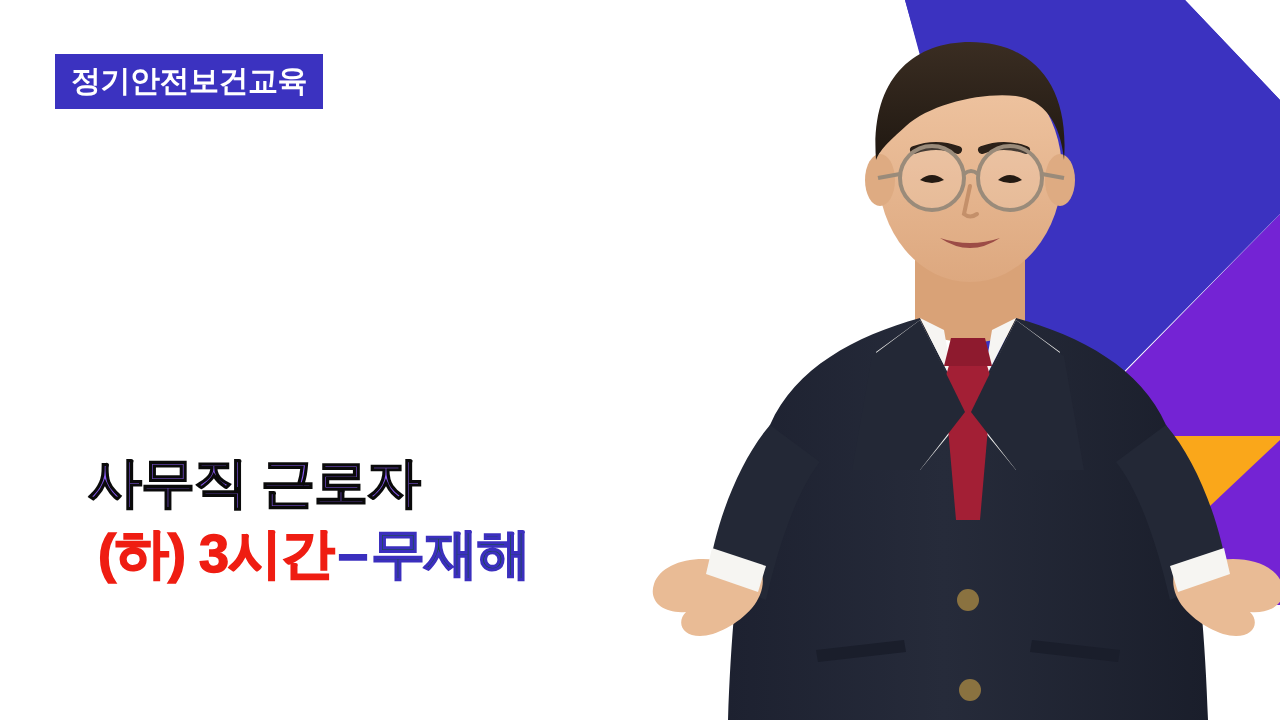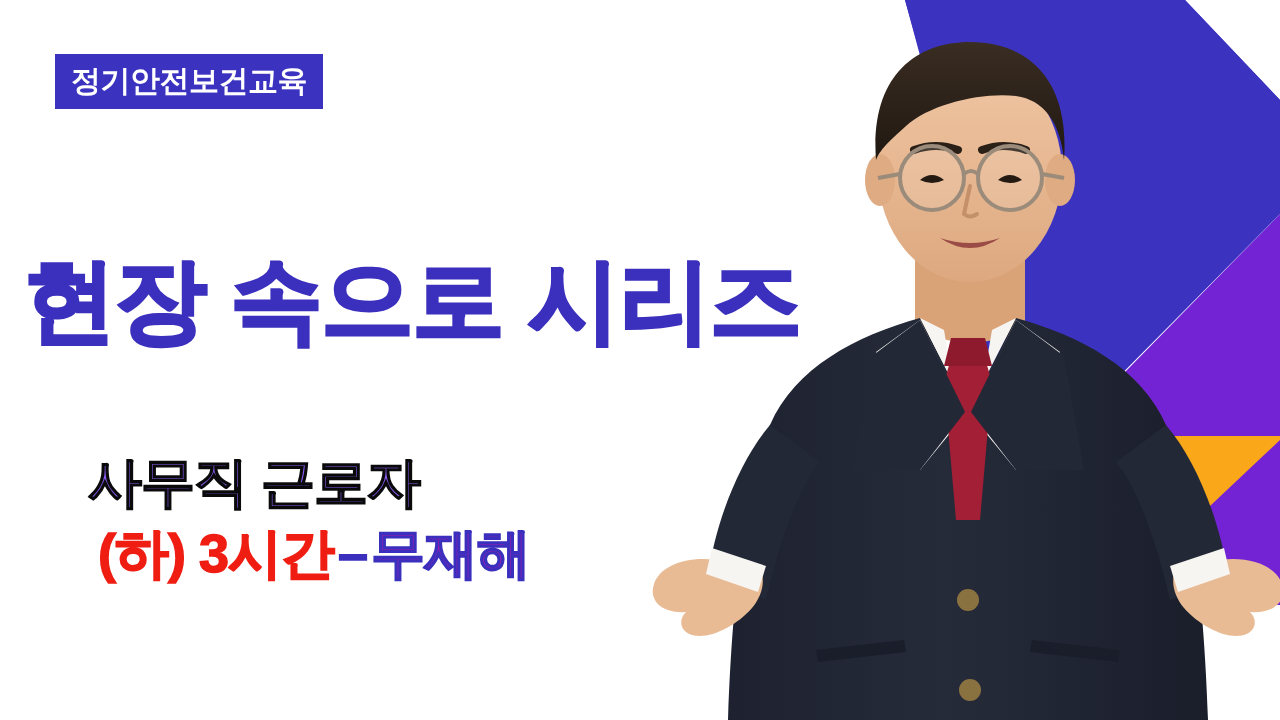--- a/index.html
+++ b/index.html
@@ -119,21 +119,21 @@
     color: #ef1d12;
     text-align: right;
     -webkit-text-stroke: 1.5px #ef1d12;
   }
   .subtitle-line-2 .seg-dash {
     color: #3b2fbe;
     -webkit-text-stroke: 1.5px #3b2fbe;
     padding: 0 4px;
   }
   .subtitle-line-2 .seg-blue {
-    color: #a21caf;
+    color: #14532d;
     -webkit-text-stroke: 1.5px #3b2fbe;
   }
 </style>
 </head>
 <body>
 
 <div class="thumbnail">
 
   <svg class="shape-layer" viewBox="0 0 1280 720" width="1280" height="720" xmlns="http://www.w3.org/2000/svg">
     <rect x="0" y="0" width="1280" height="720" fill="#ffffff"></rect>
@@ -246,21 +246,20 @@
 
     <path d="M196 650 L284 640 L286 652 L198 662 Z" fill="#1a1e2b"></path>
     <path d="M500 650 L412 640 L410 652 L498 662 Z" fill="#1a1e2b"></path>
   </svg>
 
   <div class="text-block">
 
     <div class="badge">정기안전보건교육</div>
 
 
-    <div class="title-line-2">현장 속으로 시리즈</div>
 
     <div class="subtitle-line-1">사무직  근로자</div>
 
     <div class="subtitle-line-2">
       <span class="seg-red">(하) 3시간</span><span class="seg-dash">–</span><span class="seg-blue">무재해</span>
     </div>
 
   </div>
 </div>
 

